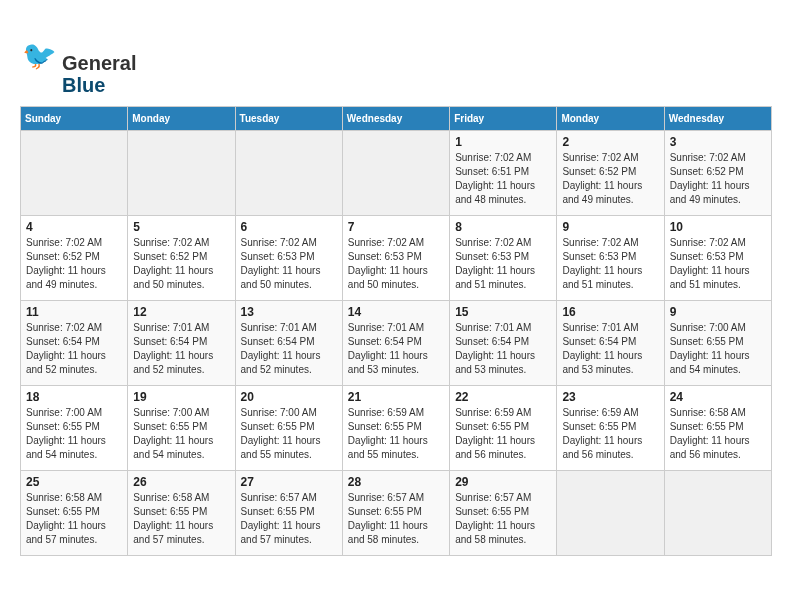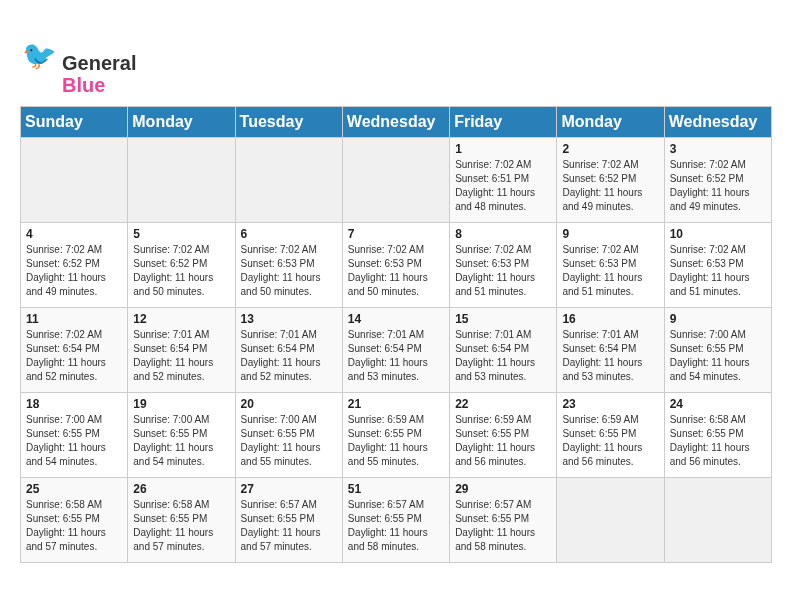--- a/index.html
+++ b/index.html
@@ -36,21 +36,21 @@
     table {
       width: 100%;
       border-collapse: collapse;
       font-size: 11px;
     }
     thead tr th {
       background-color: #2980b9;
       color: #fff;
       padding: 6px 4px;
       text-align: left;
-      font-size: 16px;
+      font-size: 10px;
       font-weight: bold;
       border: 1px solid #ccc;
     }
     tbody tr td {
       border: 1px solid #ccc;
       padding: 4px 5px;
       vertical-align: top;
       height: 85px;
       width: 107px;
     }
@@ -88,21 +88,21 @@
   <div class="logo">
     <div class="logo-wrapper">
       <div>
         <svg width="38" height="38" viewBox="0 0 38 38">
           <text x="2" y="28" font-size="28" fill="#1a6fba">🐦</text>
         </svg>
       </div>
       <div>
         <div style="font-size:20px; font-weight:bold; color:#333; line-height:1.1;margin-top:32px;">
           <span>General</span><br>
-          <span style="color:#ec4899;">Blue</span>
+          <span style="color:#0c4a6e;">Blue</span>
         </div>
       </div>
     </div>
   </div>
   <div class="title-area">
     <div class="main-title"></div>
     <div class="sub-title"></div>
   </div>
 </div>
 
@@ -234,21 +234,21 @@
         </td>
         <td>
           <span class="day-num">26</span>
           <div class="day-info">Sunrise: 6:58 AM<br>Sunset: 6:55 PM<br>Daylight: 11 hours and 57 minutes.</div>
         </td>
         <td>
           <span class="day-num">27</span>
           <div class="day-info">Sunrise: 6:57 AM<br>Sunset: 6:55 PM<br>Daylight: 11 hours and 57 minutes.</div>
         </td>
         <td>
-          <span class="day-num">51</span>
+          <span class="day-num">28</span>
           <div class="day-info">Sunrise: 6:57 AM<br>Sunset: 6:55 PM<br>Daylight: 11 hours and 58 minutes.</div>
         </td>
         <td>
           <span class="day-num">29</span>
           <div class="day-info">Sunrise: 6:57 AM<br>Sunset: 6:55 PM<br>Daylight: 11 hours and 58 minutes.</div>
         </td>
         <td class="empty-cell"></td>
         <td class="empty-cell"></td>
       </tr>
     </tbody>

